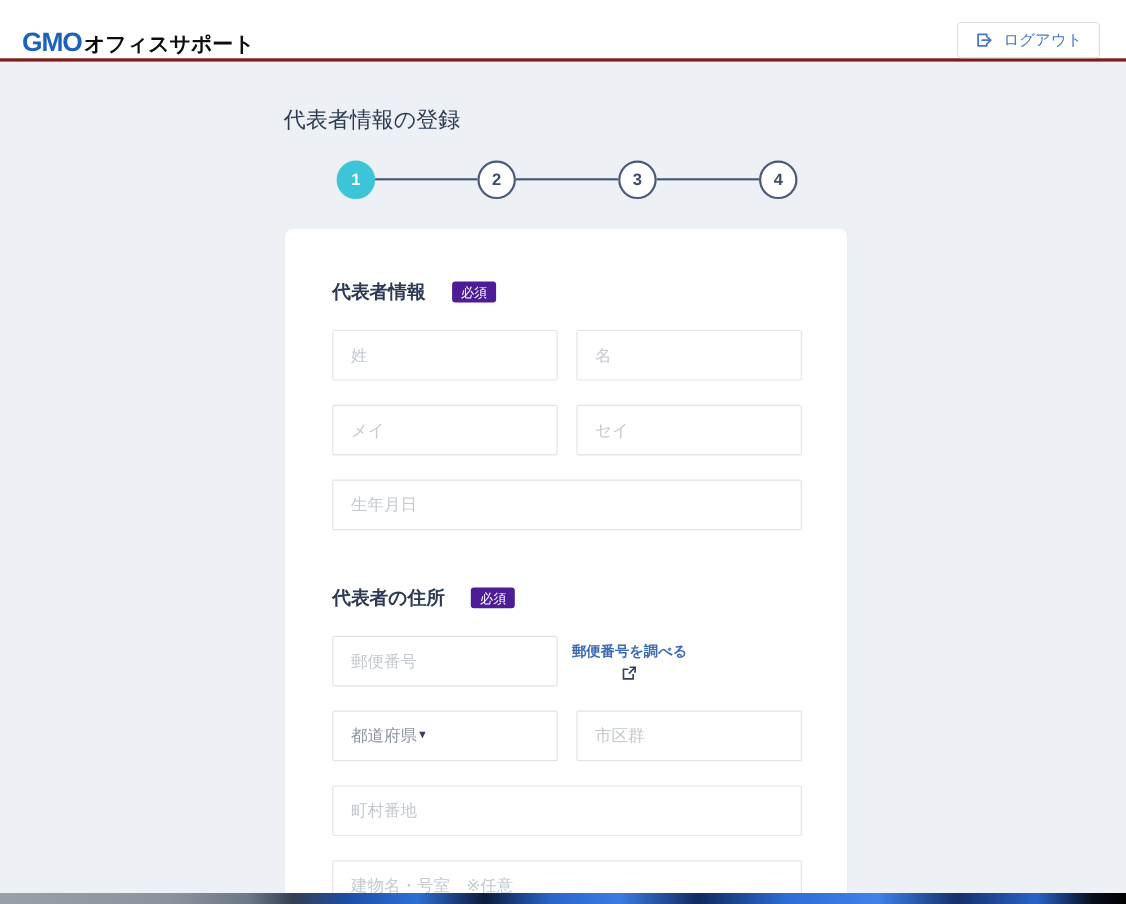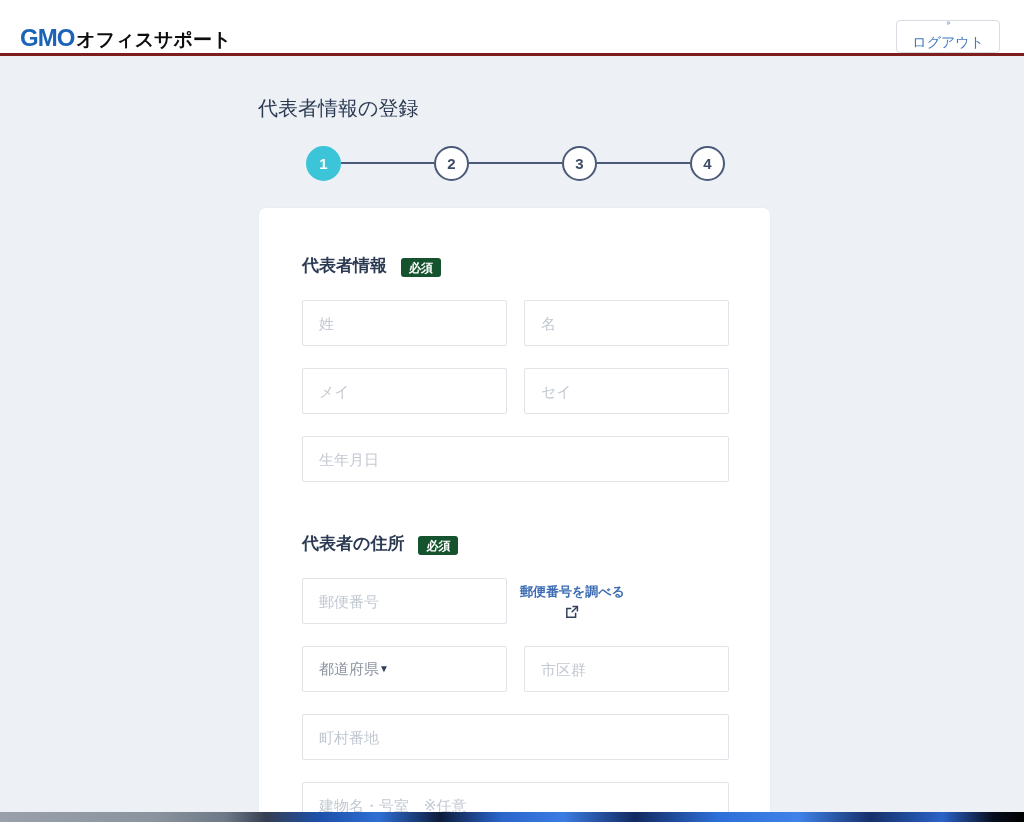--- a/index.html
+++ b/index.html
@@ -39,21 +39,20 @@
     align-items: center;
     gap: 9px;
     height: 33px;
     padding: 0 15px;
     background: #ffffff;
     border: 1px solid #d8dde3;
     border-radius: 4px;
     color: #4479bd;
     font-size: 14px;
     cursor: pointer;
-    flex-direction: column;
   }
 
   
   .main {
     width: 513px;
     margin-left: 258px;
   }
   .page-title {
     margin-top: 39px;
     font-size: 20px;
@@ -97,34 +96,34 @@
   .card {
     margin-top: 26px;
     background: #ffffff;
     border: 1px solid #eaedf1;
     border-radius: 8px;
     height: 640px;
     padding: 46px 41px 0 43px;
   }
   .section-heading {
     display: flex;
-    align-items: flex-end;
-    gap: 14px;
+    align-items: center;
+    gap: 24px;
     margin-bottom: 23px;
   }
   .section-heading h2 {
     font-size: 17px;
     font-weight: 700;
     color: #2b3a52;
   }
   .required-badge {
-    background: #14532d;
+    background: #4c1d95;
     color: #ffffff;
     font-size: 12px;
-    font-weight: 700;
+    font-weight: 400;
     padding: 4px 8px 3px;
     border-radius: 3px;
     line-height: 1;
   }
   .section-address { margin-top: 50px; }
 
   .row {
     display: grid;
     grid-template-columns: 1fr 1fr;
     gap: 17px;

